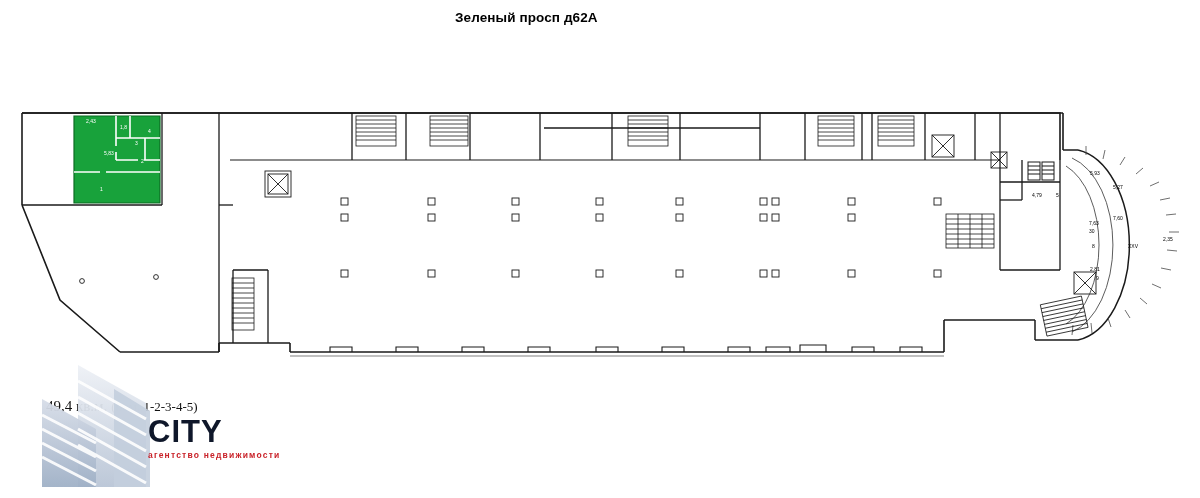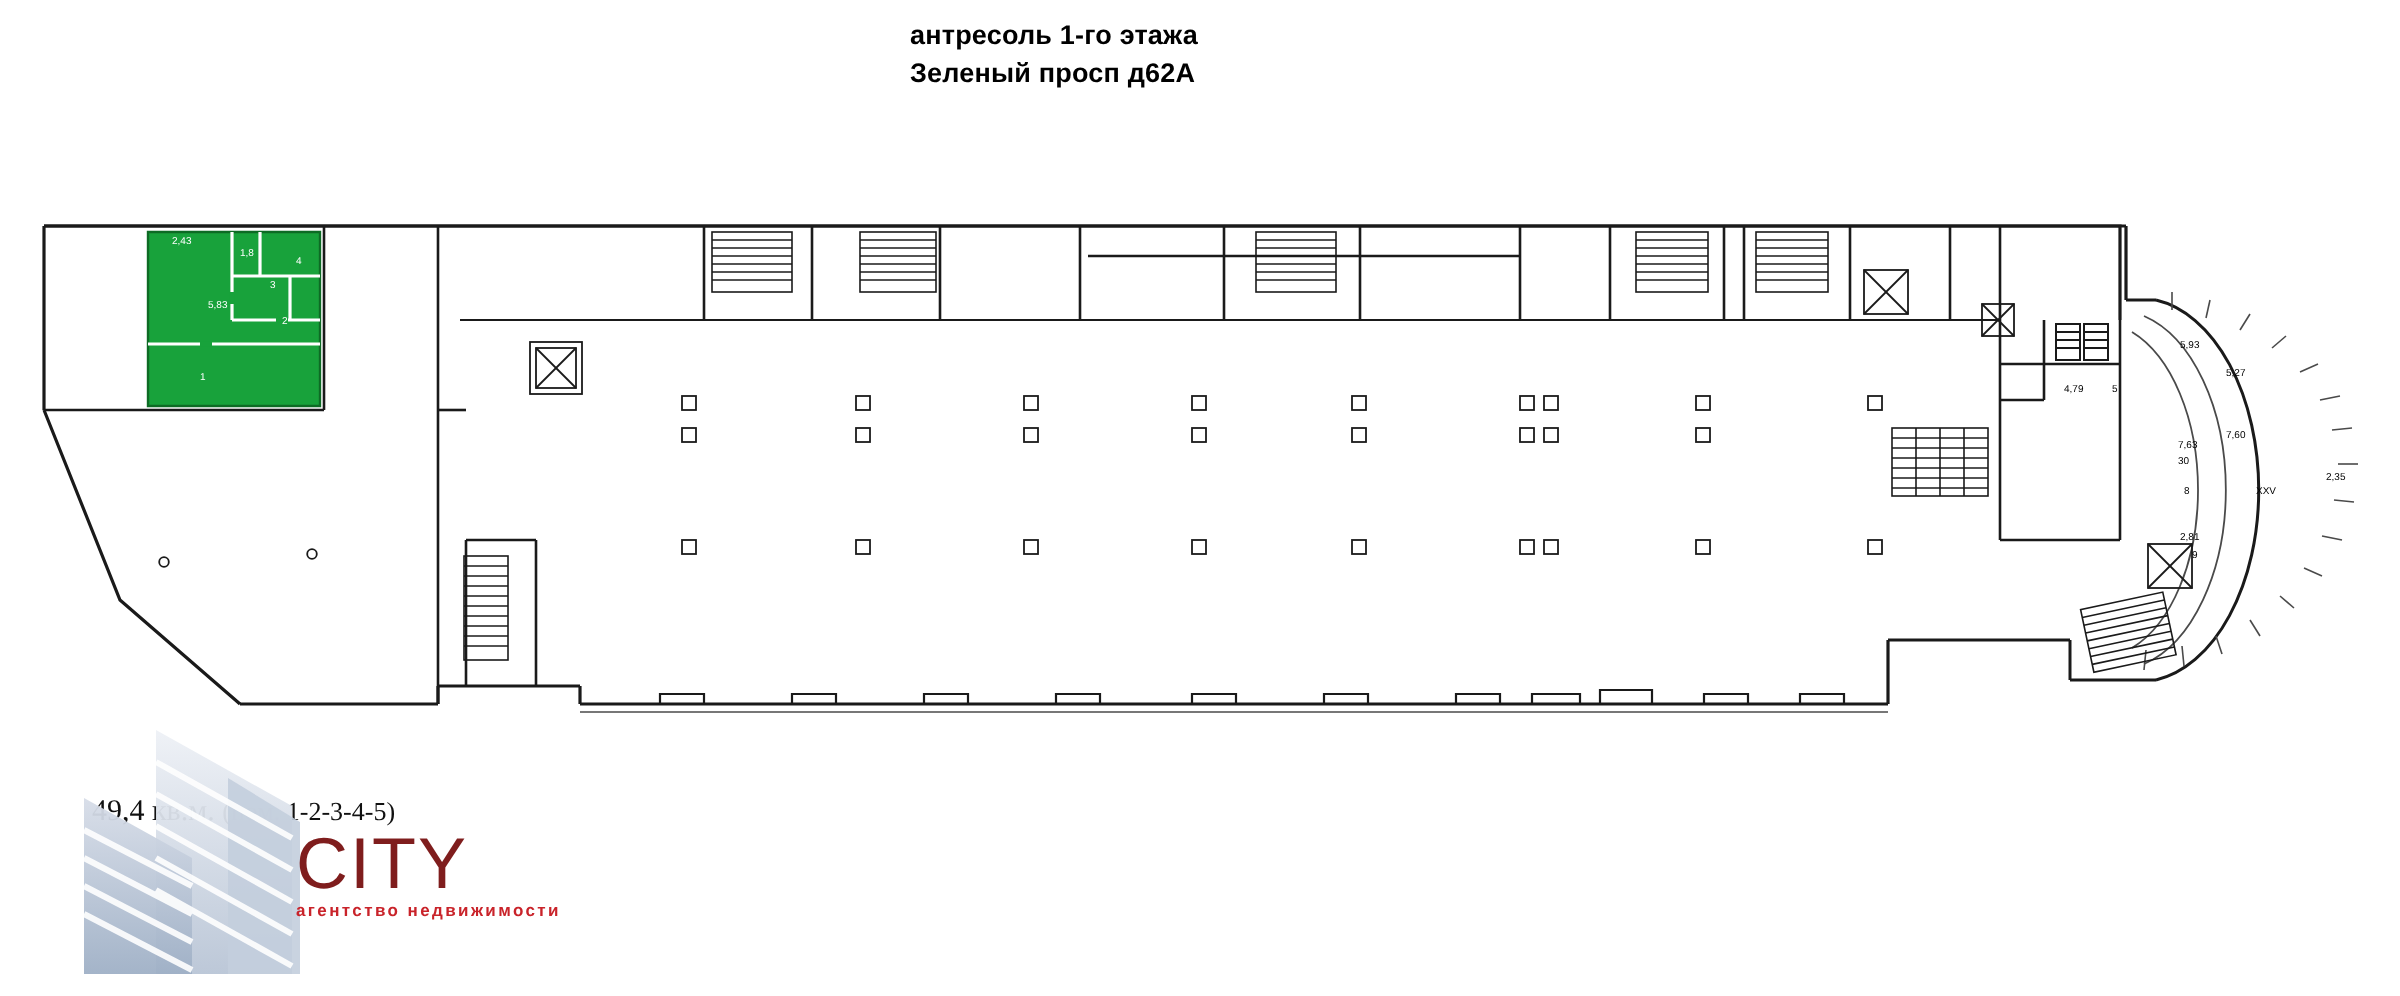--- a/index.html
+++ b/index.html
@@ -37,23 +37,23 @@
     position:absolute;
     left:18px; top:355px;
     width:250px; height:135px;
   }
   .logo-text {
     position:absolute;
     left:148px; top:412px;
     font-family:"Liberation Sans", sans-serif;
   }
   .logo-city {
-    font-size:36px;
-    font-weight:400;
-    color:#7f1d1d;
+    font-size:31px;
+    font-weight:700;
+    color:#0f172a;
     letter-spacing:1px;
     line-height:40px;
   }
   .logo-sub {
     font-size:8.5px;
     color:#c9232a;
     letter-spacing:1.2px;
     margin-top:-2px;
     font-weight:bold;
   }
@@ -351,21 +351,20 @@
     <path d="M1028,166 L1040,166"></path>
       <path d="M1028,170 L1040,170"></path>
       <path d="M1028,174 L1040,174"></path>
     <path d="M1042,166 L1054,166"></path>
       <path d="M1042,170 L1054,170"></path>
       <path d="M1042,174 L1054,174"></path>
   </g>
 </svg>
 
 <div class="title-block">
-  <div>антресоль 1-го этажа</div>
   <div>Зеленый просп д62А</div>
 </div>
 
 <div class="caption">
   <span>49,4 кв.м.</span>
   <span class="small">(пом. 1-2-3-4-5)</span>
 </div>
 
 <div id="plan-labels">
     <div class="lbl w" style="left: 86px; top: 118px;">2,43</div>

